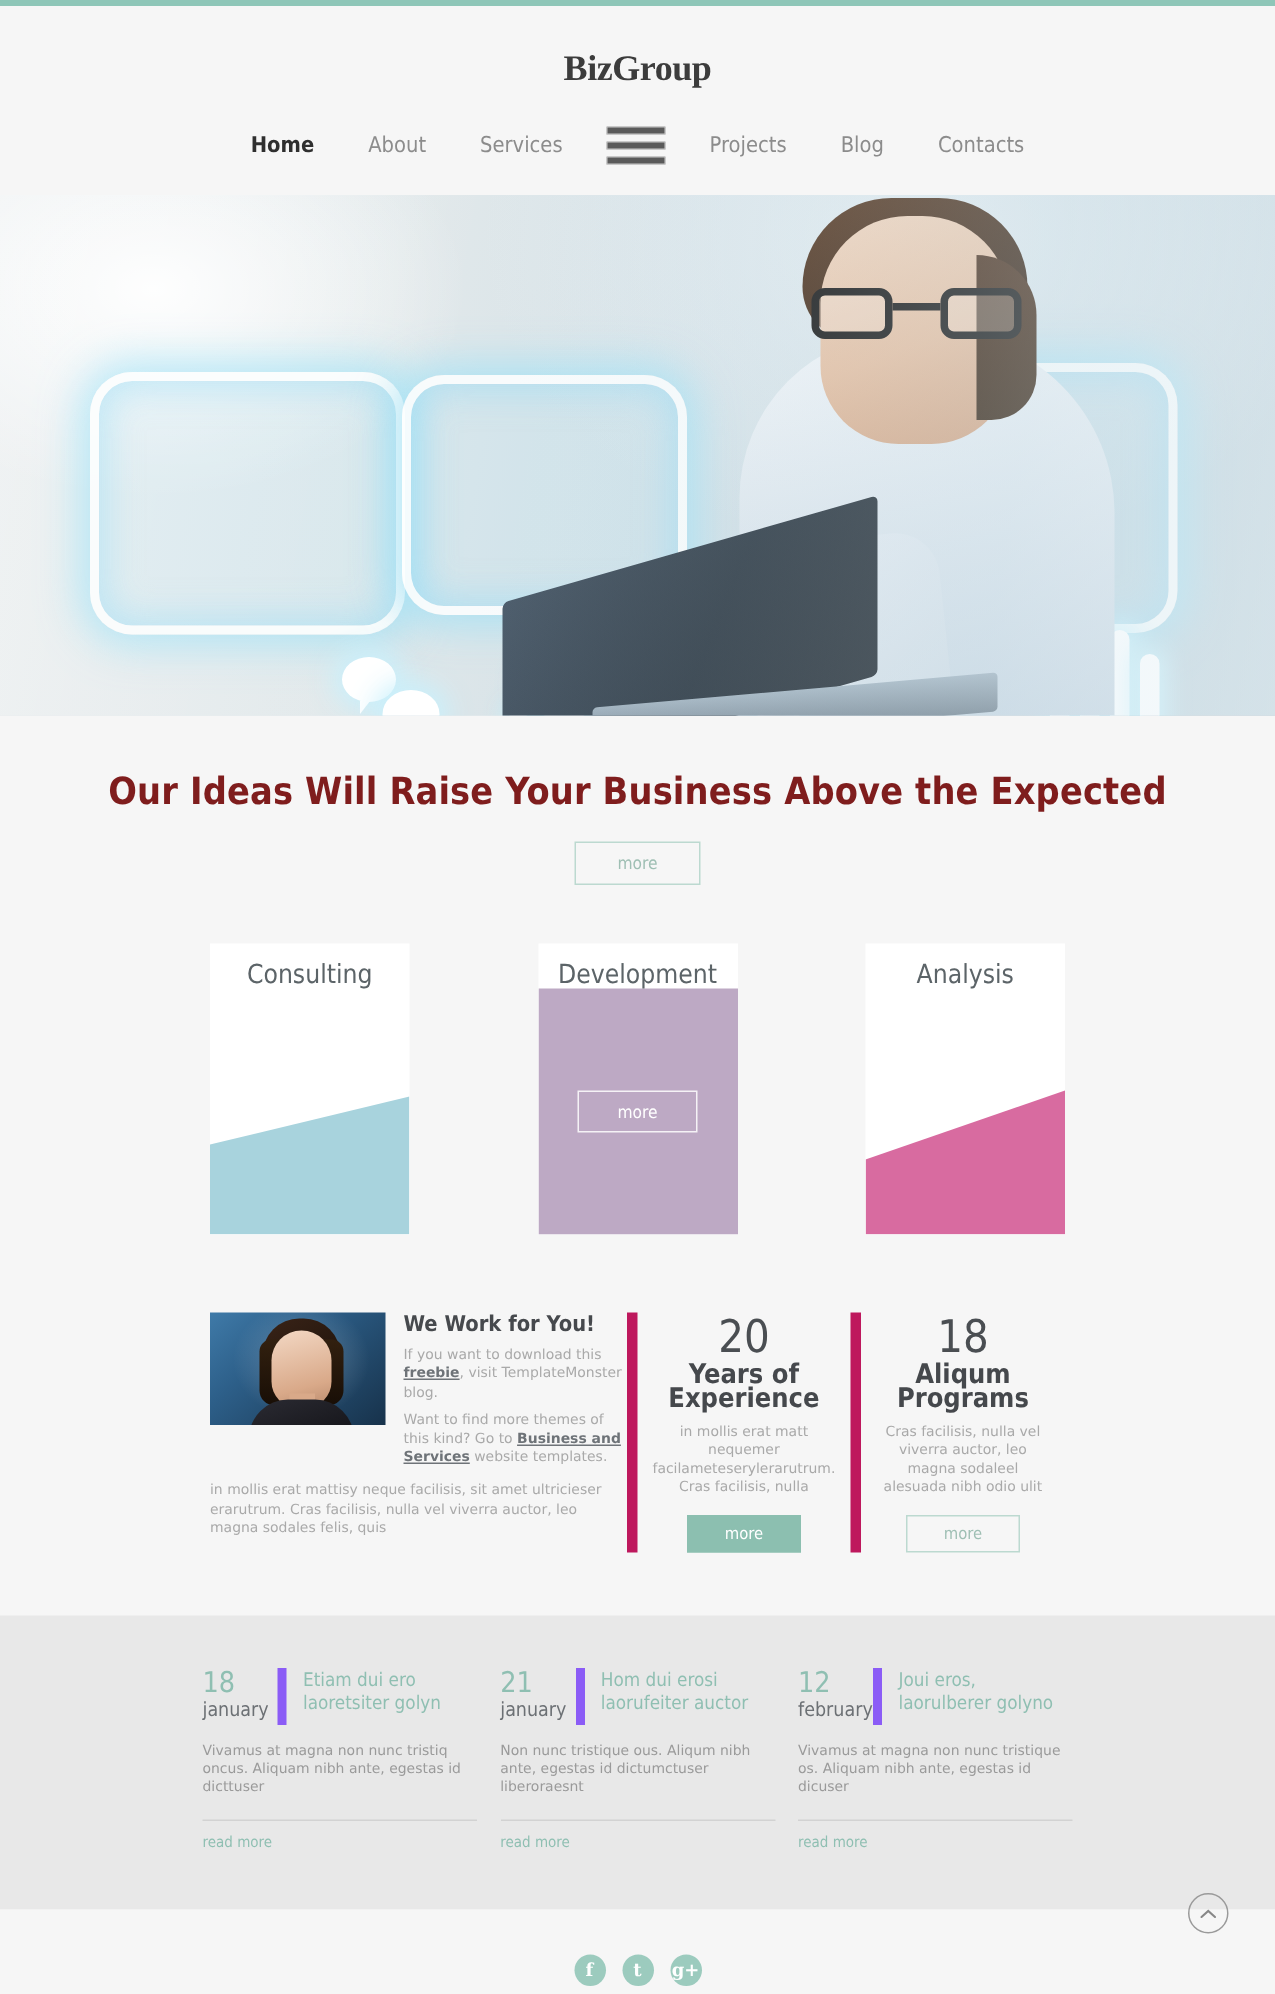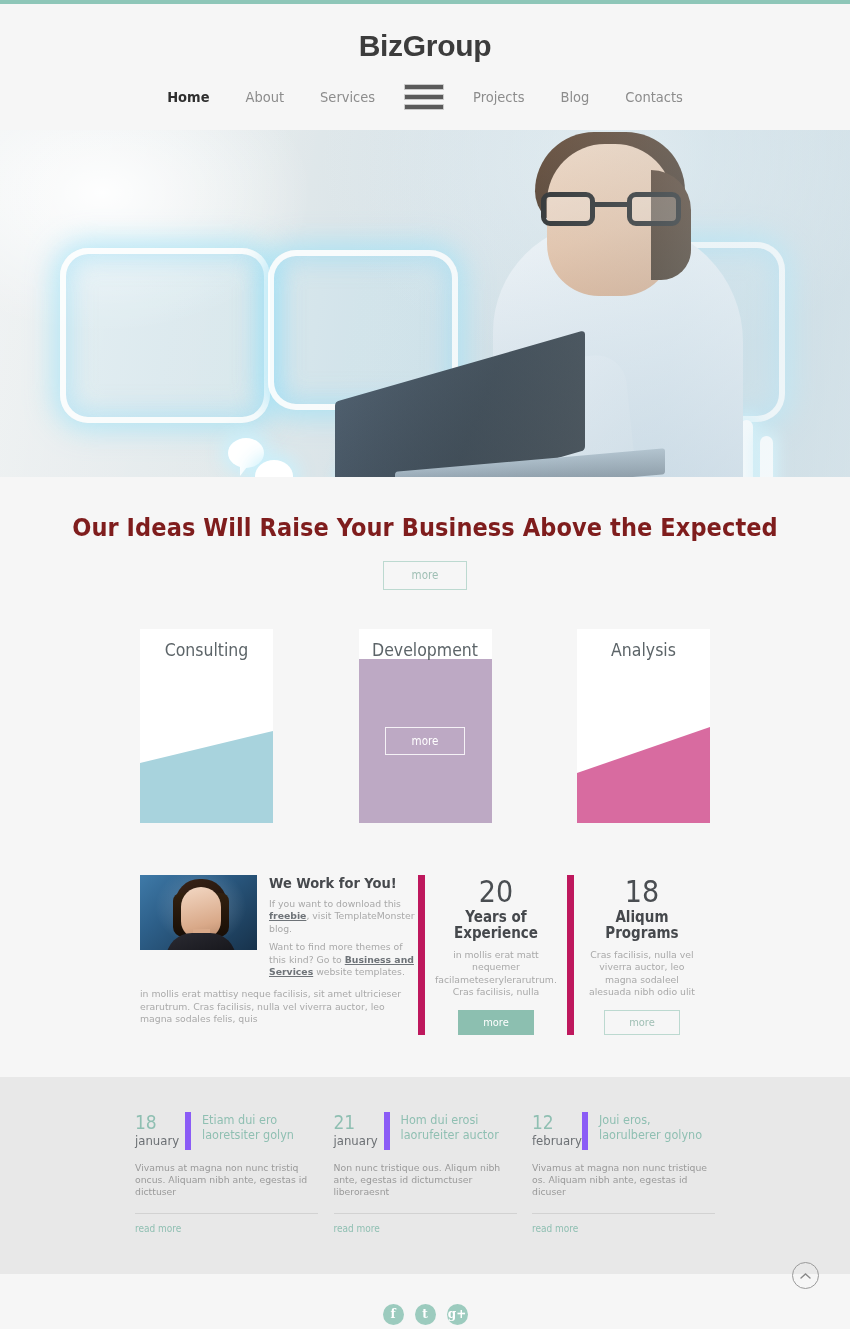--- a/index.html
+++ b/index.html
@@ -22,22 +22,22 @@
 
   
   .header {
     background: #f6f6f6;
     padding-top: 22px;
     padding-bottom: 0;
     height: 126px;
   }
   .brand {
     text-align: center;
-    font-family: Liberation Sans, sans-serif;
-    font-size: 30px;
+    font-family: Liberation Serif, serif;
+    font-size: 24px;
     font-weight: bold;
     color: #3c3c3c;
     letter-spacing: -0.3px;
     line-height: 40px;
   }
   .nav {
     display: flex;
     justify-content: center;
     align-items: center;
     gap: 0px;
@@ -331,21 +331,21 @@
   .stat {
     flex: 1; text-align: center; padding: 0 10px;
   }
   .stat.divided { border-left: 7px solid #be185d; }
   .stat .num {
     font-family: "DejaVu Sans Condensed", "Liberation Sans Narrow", "Liberation Sans", sans-serif;
     font-size: 30px; color: #4a4e52; line-height: 34px;
   }
   .stat .cap {
     font-family: "DejaVu Sans Condensed", "Liberation Sans Narrow", "Liberation Sans", sans-serif;
-    font-size: 15px; color: #45484c; font-weight: bold; line-height: 16px;
+    font-size: 18px; color: #45484c; font-weight: bold; line-height: 16px;
   }
   .stat .desc { font-size: 9.3px; color: #a9a9a9; line-height: 12.4px; margin-top: 8px; }
   .btn-fill {
     display:inline-block; margin-top: 11px;
     background: #8cbfb0; border: 1px solid #8cbfb0; color: #fff;
     font-family: "DejaVu Sans Condensed", "Liberation Sans Narrow", "Liberation Sans", sans-serif;
     font-size: 11px; padding: 5px 24px; cursor: pointer;
   }
   .btn-outline {
     display:inline-block; margin-top: 11px;

